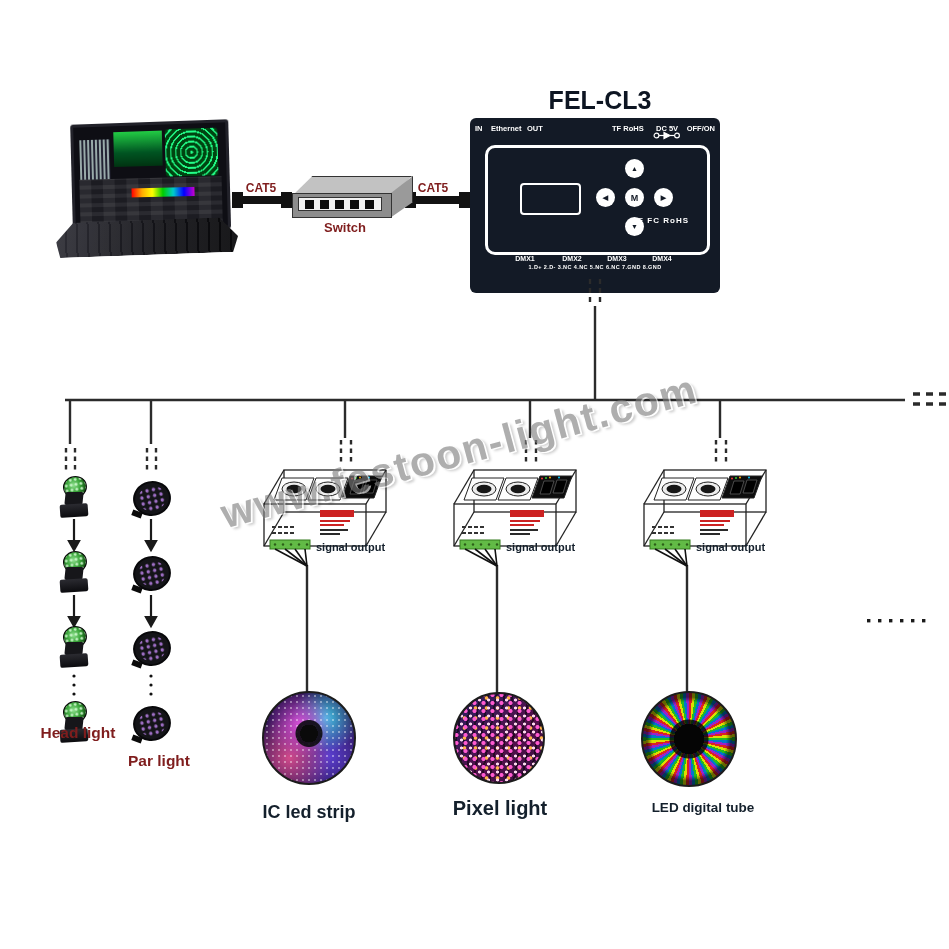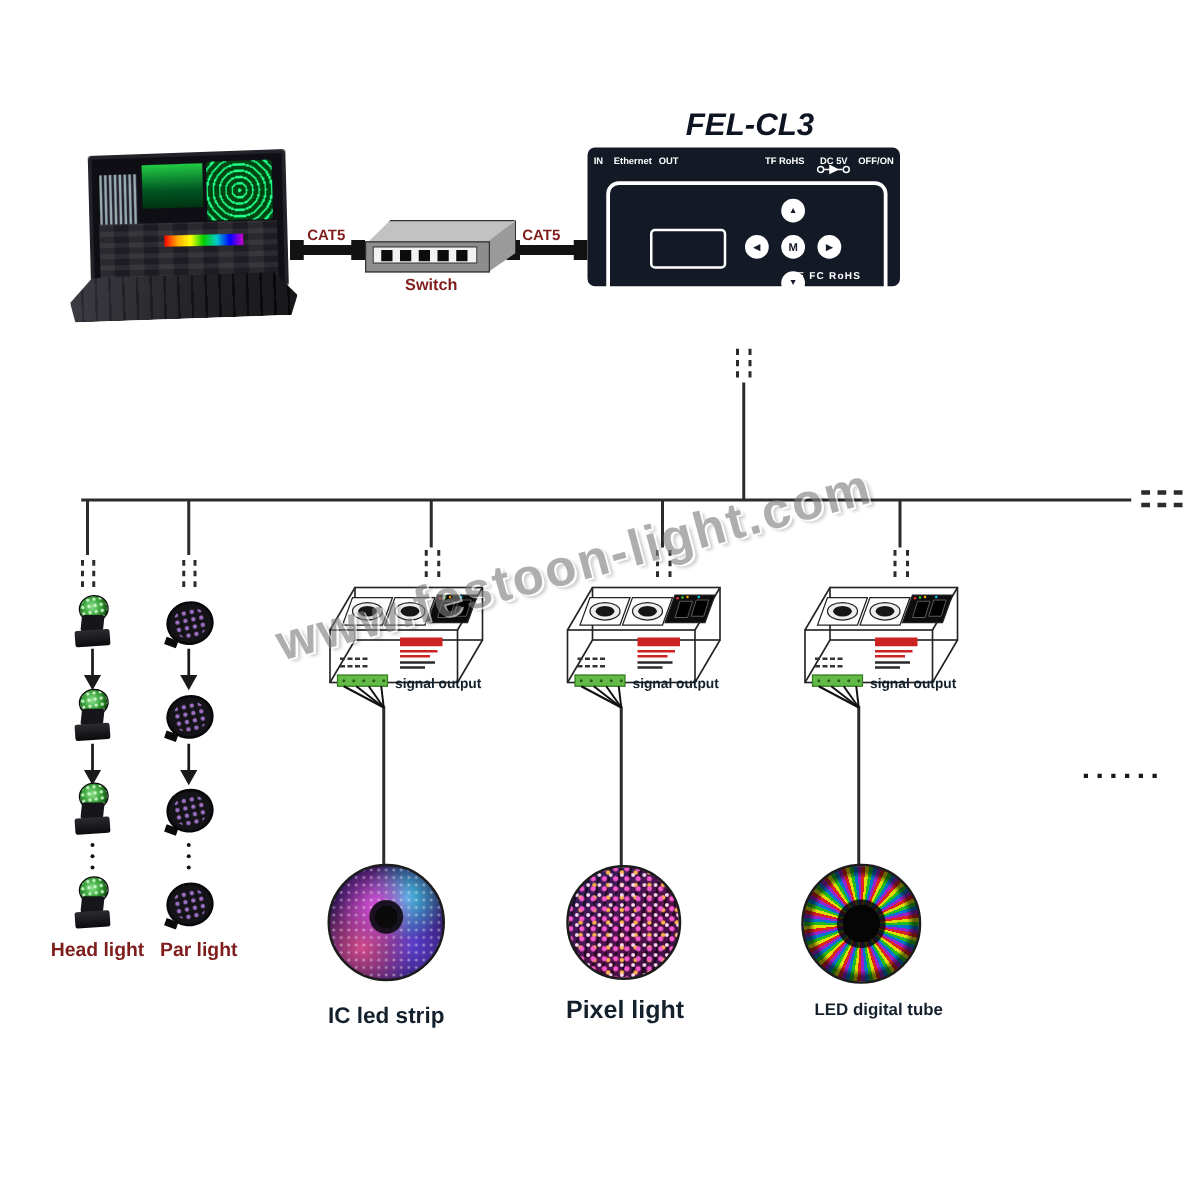--- a/index.html
+++ b/index.html
@@ -34,21 +34,21 @@
   
   .sw-front{left:292px;top:193px;width:98px;height:23px;background:#8d8d8d;border:1.5px solid #333;}
   .sw-strip{left:298px;top:197px;width:84px;height:14px;background:#f2f2f2;border:1px solid #333;
      display:flex;align-items:center;gap:6px;padding-left:6px;box-sizing:border-box;}
   .sw-port{width:9px;height:9px;background:#0c0c0c;}
   .sw-top{left:292px;top:176px;width:118px;height:18px;background:#c2c2c2;border:1.5px solid #333;
      clip-path:polygon(17% 0,100% 0,83% 100%,0 100%);}
   .sw-side{left:390px;top:176px;width:21px;height:40px;background:#9a9a9a;border:1.5px solid #333;
      clip-path:polygon(100% 0,100% 62%,0 100%,0 42%);}
   
-  .ctrl{left:470px;top:118px;width:250px;height:111px;background:#131a26;border-radius:6px;}
+  .ctrl{left:470px;top:118px;width:250px;height:175px;background:#131a26;border-radius:6px;}
   .ctrl .tlab{position:absolute;top:6px;font-size:7.5px;font-weight:bold;color:#fff;white-space:nowrap;}
   .ctrl-panel{position:absolute;left:15px;top:27px;width:219px;height:104px;
      border:3px solid #fff;border-radius:10px;}
   .ctrl-lcd{position:absolute;left:32px;top:35px;width:57px;height:28px;border:2.5px solid #fff;border-radius:4px;}
   .cbtn{position:absolute;width:19px;height:19px;border-radius:50%;background:#fff;
      display:flex;align-items:center;justify-content:center;font-size:9px;font-weight:bold;color:#131a26;}
   .ctrl .cert{position:absolute;right:18px;bottom:27px;font-size:8px;font-weight:bold;color:#fff;letter-spacing:1px;}
   .ctrl .dmx{position:absolute;top:137px;width:34px;text-align:center;font-size:7px;font-weight:bold;color:#fff;}
   .ctrl .pinout{position:absolute;left:0;right:0;top:146px;text-align:center;font-size:5.5px;font-weight:bold;color:#fff;letter-spacing:.4px;}
   
@@ -119,21 +119,21 @@
     <div class="abs sw-strip">
       <div class="sw-port"></div>
       <div class="sw-port"></div>
       <div class="sw-port"></div>
       <div class="sw-port"></div>
       <div class="sw-port"></div>
     </div>
     <div class="lbl" style="left:300px;top:220px;width:90px;font-size:13px;">Switch</div>
   </div>
 
-  <div class="lbl" style="left:520px;top:86px;width:160px;font-size:25px;font-style:italic;color:#0d1522;">FEL-CL3</div>
+  <div class="lbl" style="left:520px;top:86px;width:160px;font-size:25px;color:#0d1522;">FEL-CL3</div>
 
   <div class="abs ctrl">
     <span class="tlab" style="left:5px;">IN</span>
     <span class="tlab" style="left:21px;">Ethernet</span>
     <span class="tlab" style="left:57px;">OUT</span>
     <span class="tlab" style="left:142px;">TF RoHS</span>
     <span class="tlab" style="left:186px;">DC 5V</span>
     <svg class="abs" style="left:183px;top:13px;" width="28" height="9" viewBox="0 0 28 9">
       <g stroke="#fff" fill="none" stroke-width="1.2">
         <circle cx="3.5" cy="4.5" r="2.4"></circle>
@@ -268,21 +268,21 @@
     </div>
   <div class="par" style="left:131px;top:629px;">
       <div class="can"></div>
       <div class="leg"></div>
     </div>
   <div class="par" style="left:131px;top:704px;">
       <div class="can"></div>
       <div class="leg"></div>
     </div>
 
-  <div class="lbl" style="left:18px;top:752px;width:120px;font-size:15.5px;">Head light</div>
+  <div class="lbl" style="left:18px;top:724px;width:120px;font-size:15.5px;">Head light</div>
   <div class="lbl" style="left:118px;top:752px;width:82px;font-size:15.5px;">Par light</div>
 
   <svg class="abs" style="left:248px;top:452px;" width="140" height="120" viewBox="0 0 140 120">
     <g stroke="#222" stroke-width="1.3" fill="none">
       <rect x="16" y="52" width="102" height="42"></rect>
         <rect x="36" y="18" width="102" height="42"></rect>
       <line x1="16" y1="52" x2="36" y2="18"></line>
         <line x1="118" y1="52" x2="138" y2="18"></line>
       <line x1="118" y1="94" x2="138" y2="60"></line>
         <line x1="16" y1="94" x2="36" y2="60"></line>

